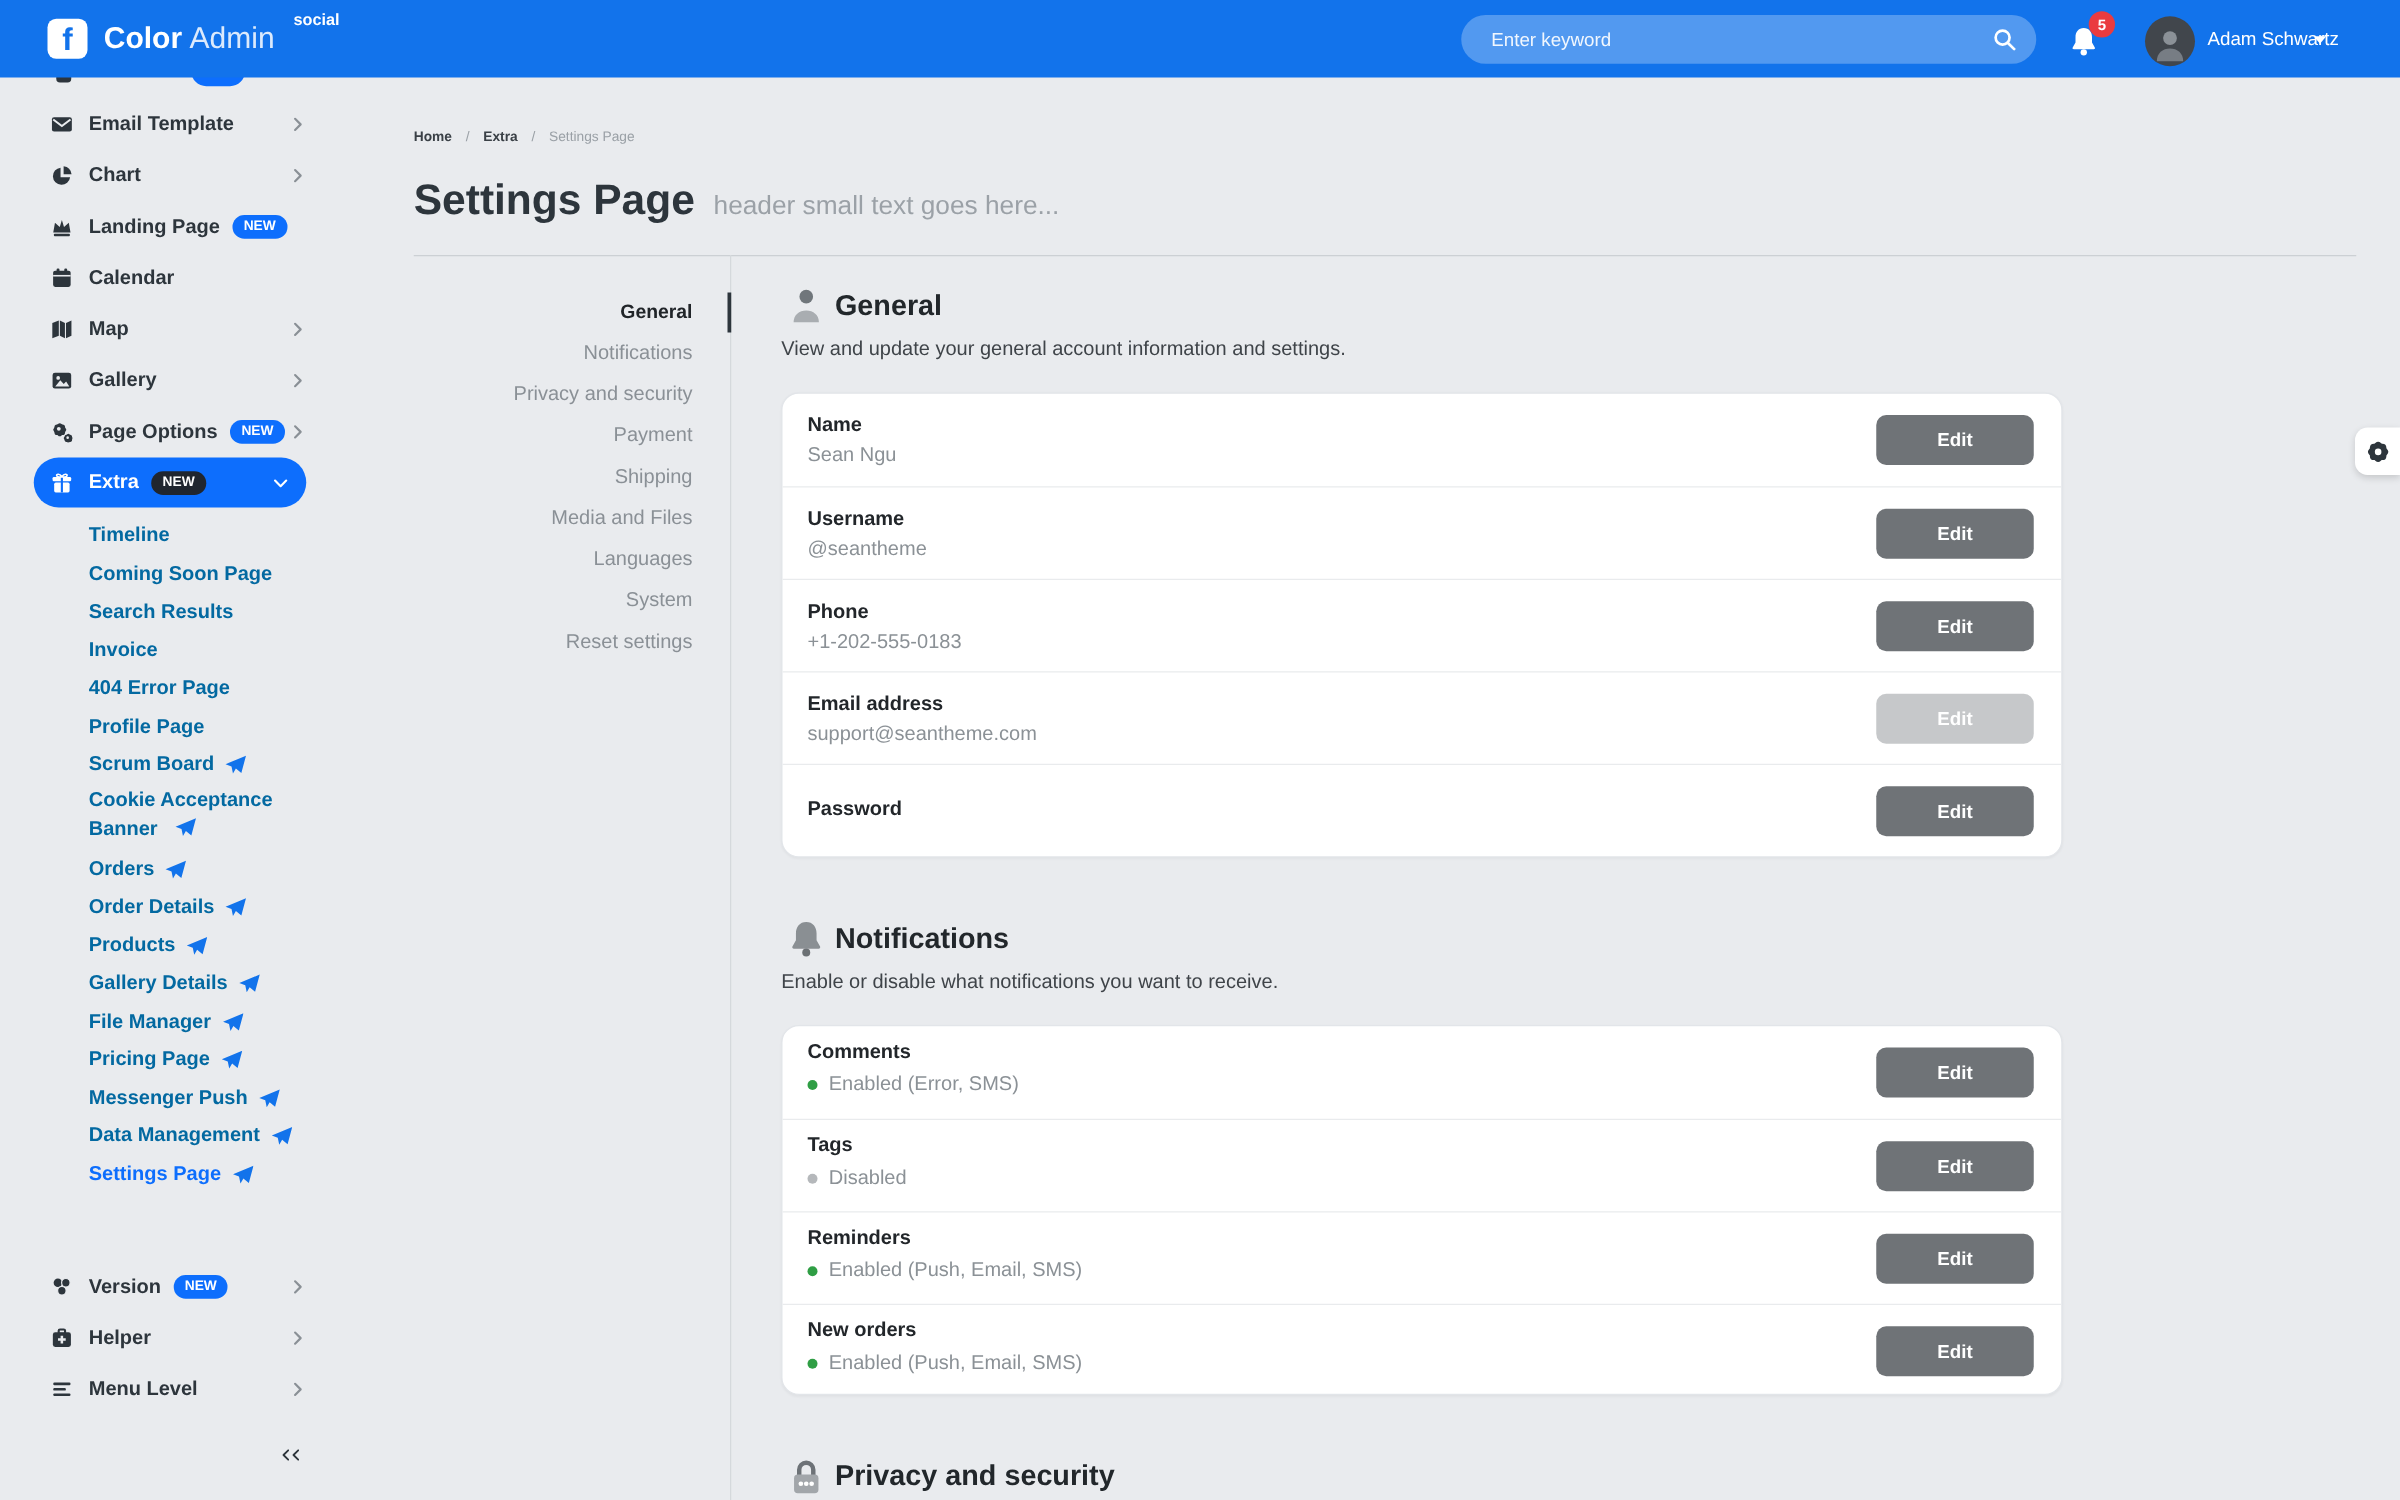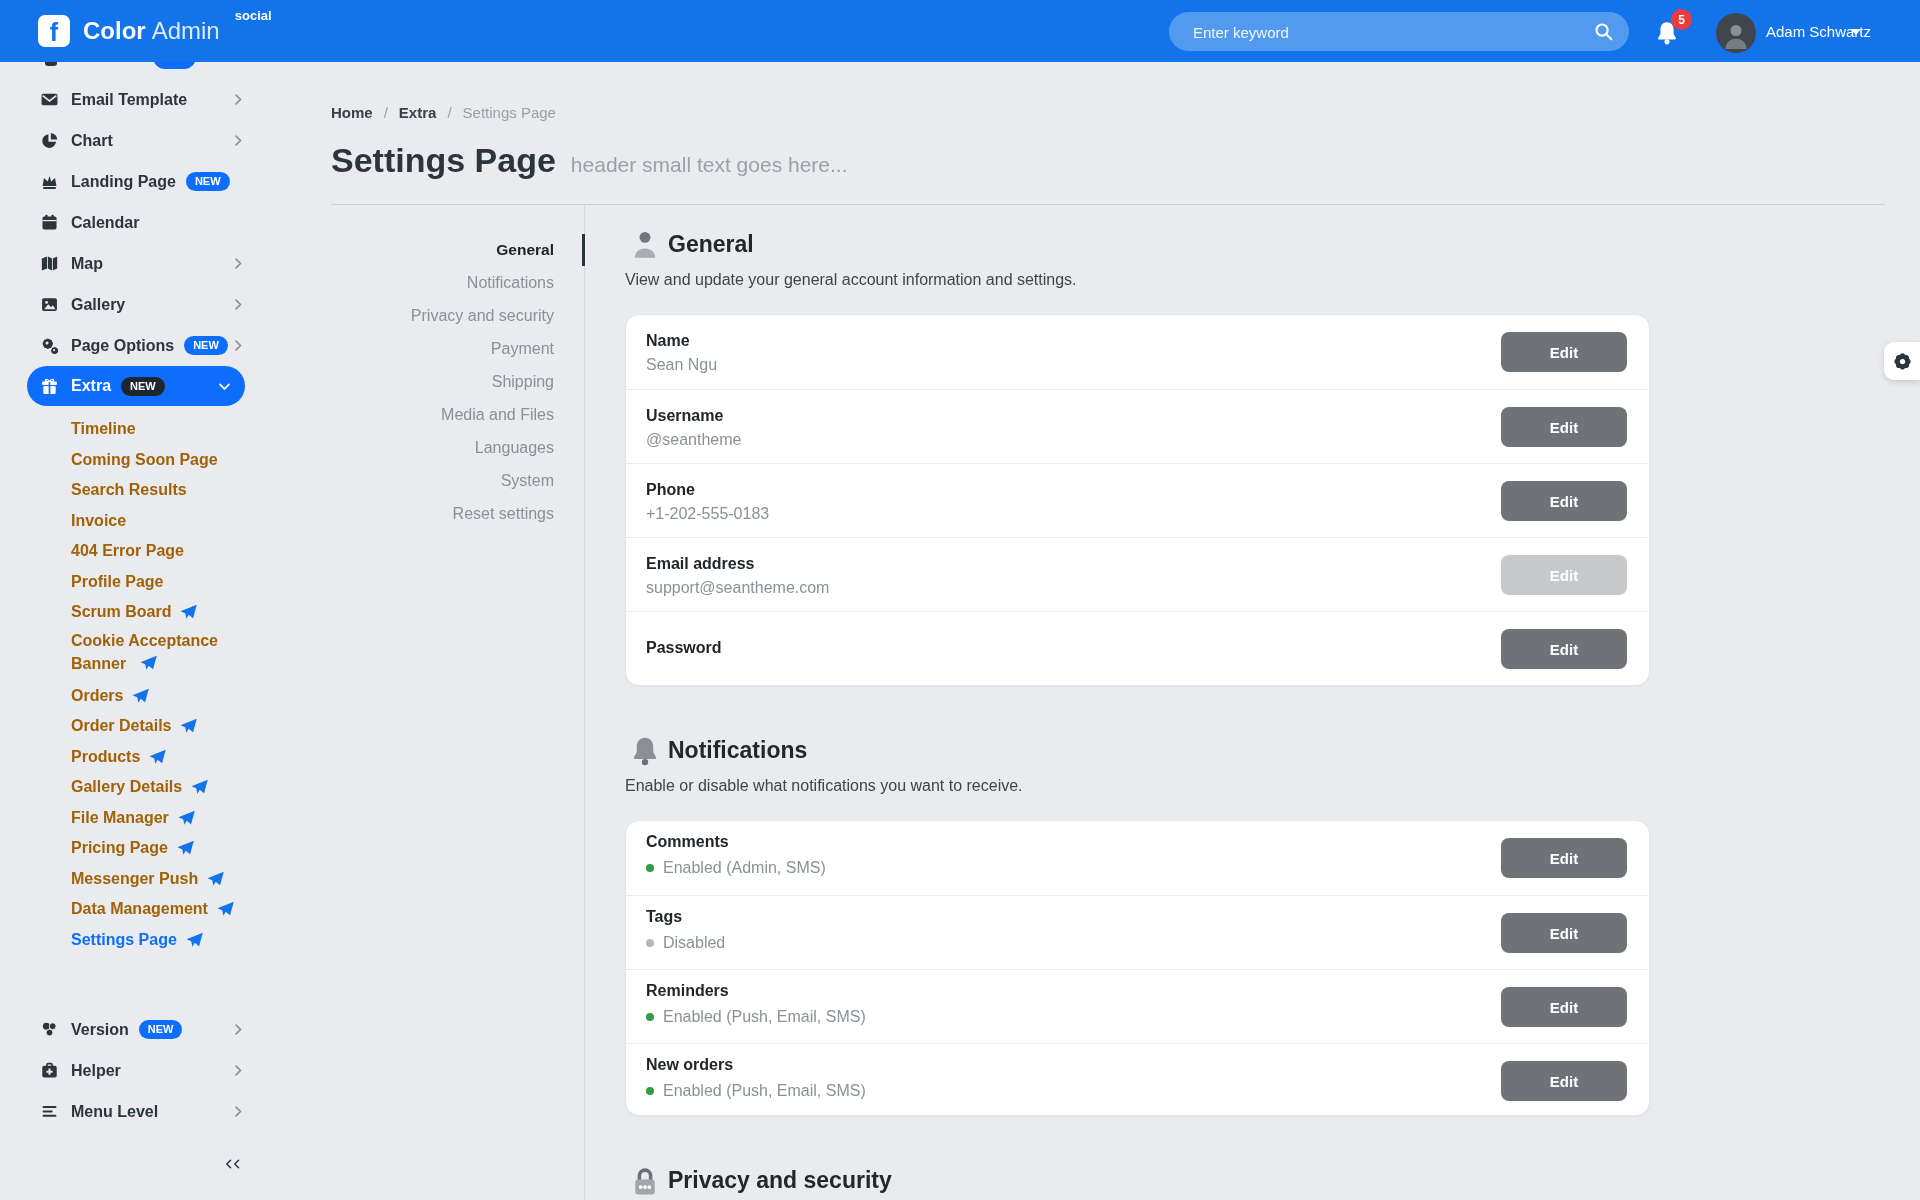--- a/index.html
+++ b/index.html
@@ -44,30 +44,30 @@
   .mi .ic{width:17px;height:17px;margin-right:13px;flex:none;color:#2d353c;}
   .mi .lb{font-size:16px;font-weight:600;color:#2d353c;white-space:nowrap;}
   .chev{position:absolute;right:22px;width:13px;height:13px;color:#8a9096;}
   .badge-new{margin-left:10px;background:#0d6efd;color:#fff;font-size:11px;font-weight:700;
     padding:4px 9px;border-radius:11px;line-height:1;flex:none;}
   .mi.active{left:27px;width:218px;height:40px;background:#0d6efd;border-radius:20px;padding:0 14px;}
   .mi.active .ic,.mi.active .lb{color:#fff;}
   .mi.active .chev{right:14px;color:#fff;}
   .mi.active .badge-new{background:#20262f;}
   .smi{position:absolute;left:71px;height:30px;display:flex;align-items:center;font-size:16px;
-    font-weight:600;color:#a16207;cursor:pointer;white-space:nowrap;}
+    font-weight:600;color:#0369a1;cursor:pointer;white-space:nowrap;}
   .smi .plane{width:17px;height:17px;margin-left:9px;color:#1273eb;flex:none;}
   .smi.wrap2{width:185px;height:46px;white-space:normal;line-height:23px;display:block;}
   .smi.wrap2 .plane{display:inline-block;vertical-align:-3px;}
   .smi.active-link{color:#0d6efd;}
   .collapse-btn{position:absolute;left:208px;top:1146px;width:48px;height:36px;display:flex;
     align-items:center;justify-content:center;color:#2d353c;cursor:pointer;}
 
   
-  .breadcrumb{position:absolute;left:331px;top:104px;display:flex;align-items:center;gap:11px;font-size:15px;}
+  .breadcrumb{position:absolute;left:331px;top:104px;display:flex;align-items:center;gap:11px;font-size:11px;}
   .bc-link{color:#3a4046;font-weight:600;cursor:pointer;}
   .bc-sep{color:#9aa0a6;}
   .bc-current{color:#9aa0a6;}
   .title-row{position:absolute;left:331px;top:140px;display:flex;align-items:baseline;gap:15px;}
   .page-title{font-size:34px;font-weight:700;color:#2d353c;line-height:1.2;}
   .page-subtitle{font-size:21px;font-weight:400;color:#9ba1a7;}
   .h-divider{position:absolute;left:331px;top:204px;width:1554px;height:1px;background:#ccd0d4;}
   .v-divider{position:absolute;left:584px;top:204px;width:1px;height:996px;background:#d5d9dc;}
   .nav-active-bar{position:absolute;left:582px;top:234px;width:3px;height:32px;background:#2d353c;}
   .snav{position:absolute;left:331px;top:0;width:223px;}
@@ -482,21 +482,21 @@
       <circle cx="8" cy="13.9" r="1.7" fill="#6b7074"></circle>
   </svg>
   <div class="sec-title" style="top:737px">Notifications</div>
   <div class="sec-desc" style="top:777px">Enable or disable what notifications you want to receive.</div>
 
   <div class="card" style="top:820px;height:296px">
     <div class="crow" style="top:0">
       <div class="rl" style="top:12px">Comments</div>
       <div class="rstat">
         <span class="dot enabled"></span>
-        <span>Enabled (Admin, SMS)</span>
+        <span>Enabled (Error, SMS)</span>
       </div>
       <button class="ebtn">Edit</button>
     </div>
     <div class="crow" style="top:74px">
       <div class="rl" style="top:12px">Tags</div>
       <div class="rstat">
         <span class="dot disabled"></span>
         <span>Disabled</span>
       </div>
       <button class="ebtn">Edit</button>

